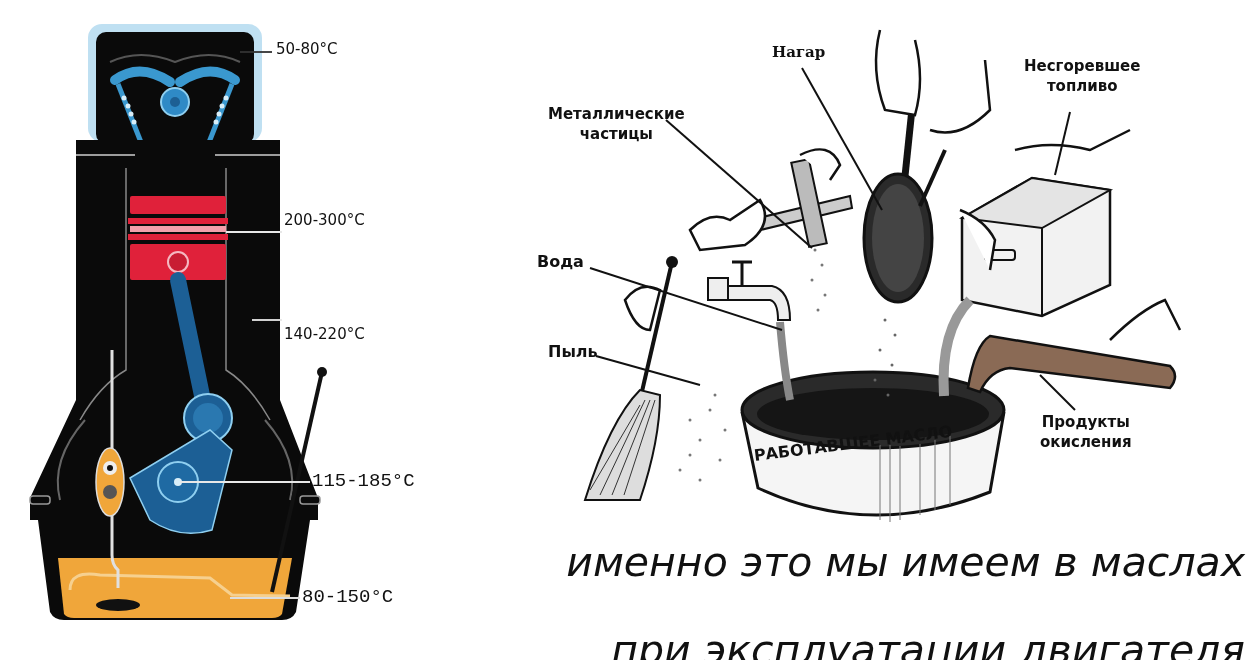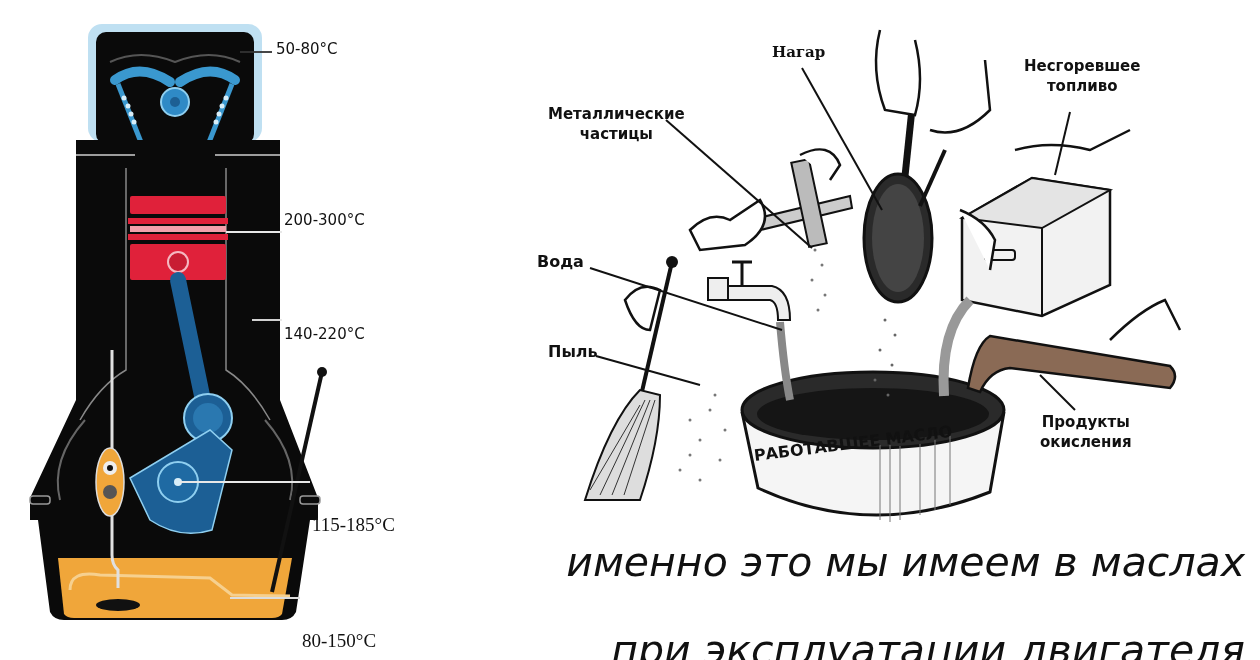--- a/index.html
+++ b/index.html
@@ -1,19 +1,19 @@
 <!DOCTYPE html>
 <html><head>
 <meta charset="utf-8">
 <style>
   html, body { margin: 0; padding: 0; background: #ffffff; }
   body { width: 1260px; height: 660px; position: relative; overflow: hidden; font-family: "DejaVu Sans", sans-serif; }
   .abs { position: absolute; }
   .temp-label { position: absolute; font-family: "DejaVu Sans", sans-serif; font-size: 15px; color: #111; letter-spacing: 0px; white-space: nowrap; }
-  .temp-label.serif { font-family: Liberation Serif, serif; font-size: 19px; margin-top: 44px; }
+  .temp-label.serif { font-family: Liberation Mono, monospace; font-size: 19px; }
   .callout { position: absolute; font-family: "DejaVu Sans", sans-serif; font-weight: bold; font-size: 15px; color: #111; line-height: 20px; text-align: center; white-space: nowrap; }
   .callout.serif { font-family: "DejaVu Serif", serif; }
   .caption { position: absolute; left: 500px; width: 745px; text-align: right; font-family: "DejaVu Sans", sans-serif; font-style: italic; font-size: 41px; color: #111; white-space: nowrap; }
   svg { position: absolute; left: 0; top: 0; }
 </style>
 </head>
 <body>
 
 <svg width="1260" height="660" viewBox="0 0 1260 660">
 

